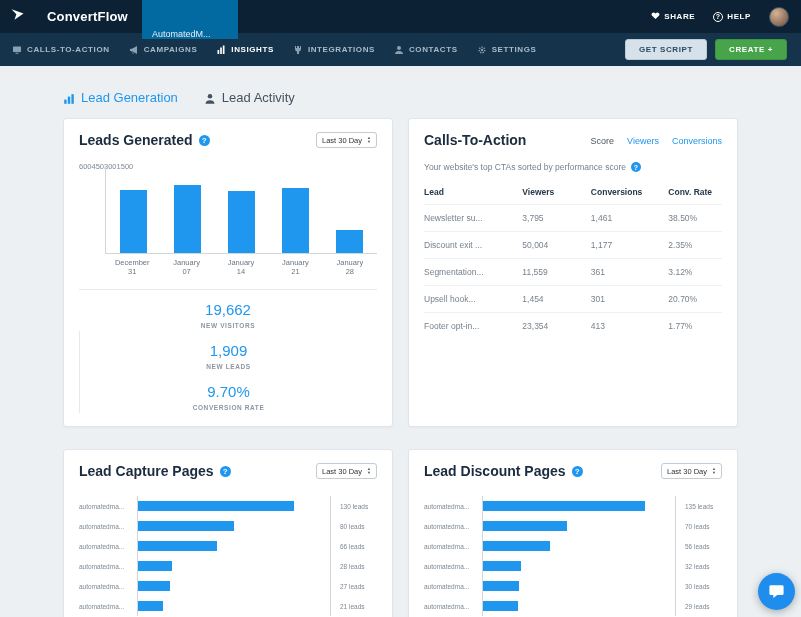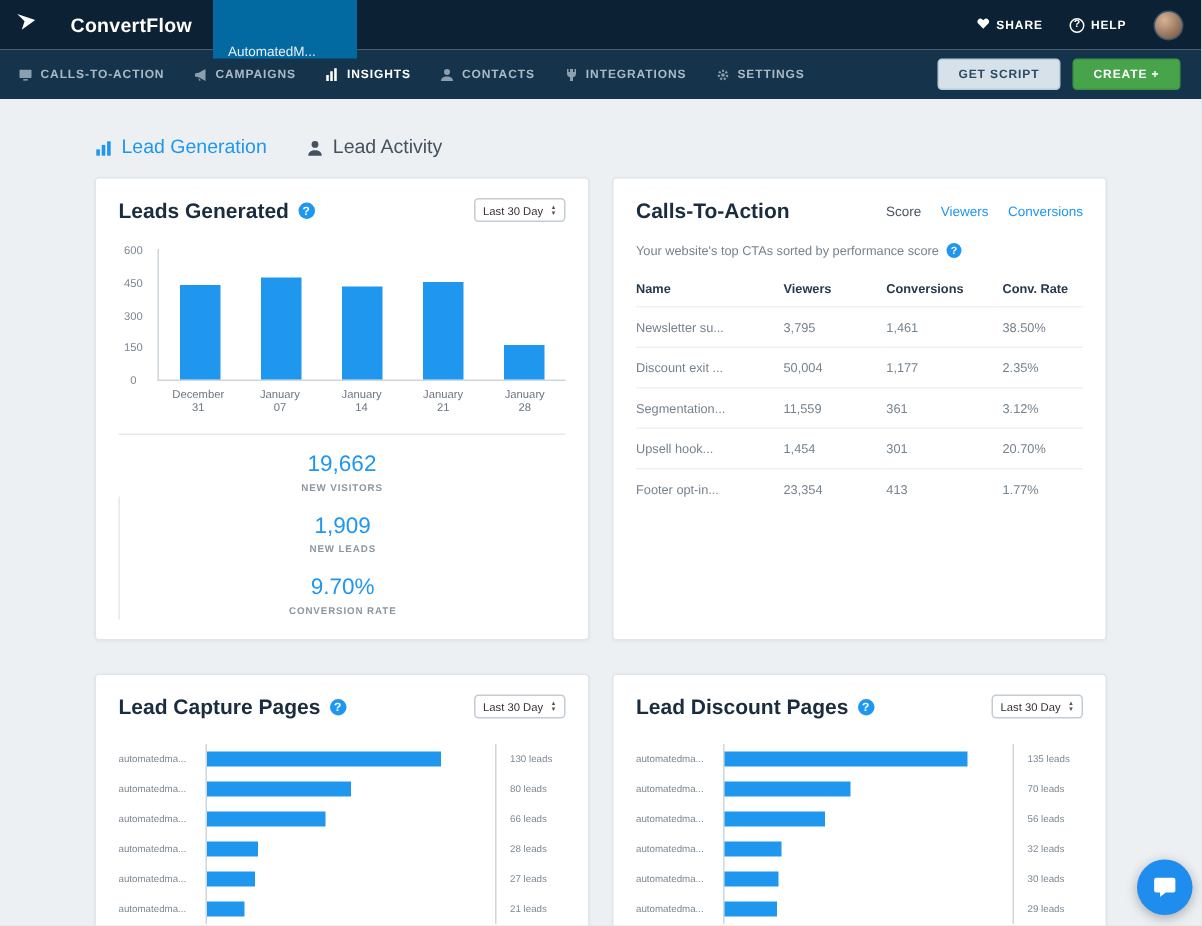--- a/index.html
+++ b/index.html
@@ -39,21 +39,21 @@
   .card { background:#fff; border:1px solid #dfe5ea; border-radius:3px; padding:13px 15px; box-shadow:0 1px 2px rgba(20,40,60,.04); }
   .card-row2 { min-height:228px; }
   .card-head { display:flex; align-items:flex-start; justify-content:space-between; }
   .card-title { font-size:14px; font-weight:bold; color:#1b2c3e; display:flex; align-items:center; gap:6px; }
   .info-dot { width:11px; height:11px; border-radius:50%; background:#2097ee; color:#fff; font-size:8px; display:inline-flex; align-items:center; justify-content:center; font-weight:bold; flex:0 0 auto; cursor:pointer; }
   .select { border:1px solid #c3ccd3; border-radius:3px; font-size:7.5px; color:#333; padding:2px 5px; display:flex; align-items:center; gap:5px; background:#fff; cursor:pointer; height:16px; }
   .select-arrows { display:flex; flex-direction:column; font-size:4px; line-height:4px; color:#555; }
 
   
   .vchart { display:flex; margin-top:18px; }
-  .vchart-y { display:flex; flex-direction:column; justify-content:space-between; align-items:center; width:26px; padding-right:6px; font-size:7.5px; color:#7d8893; height:96px; margin-top:-4px; }
+  .vchart-y { display:flex; flex-direction:row; justify-content:space-between; align-items:flex-start; width:26px; padding-right:6px; font-size:7.5px; color:#7d8893; height:96px; margin-top:-4px; }
   .vchart-main { flex:1; }
   .vchart-plot { position:relative; height:88px; border-left:1px solid #cfd6dc; border-bottom:1px solid #cfd6dc; display:flex; }
   .vbar-slot { flex:1; display:flex; align-items:flex-end; justify-content:center; height:100%; }
   .vbar { width:27px; }
   .vchart-xlabels { display:flex; margin-top:4px; }
   .vchart-xlabel { flex:1; text-align:center; font-size:7.5px; color:#6a7682; line-height:9px; }
 
   
   .stats { display:flex; border-top:1px solid #e4e9ed; margin-top:13px;flex-direction:column; }
   .stat { flex:1; text-align:center; padding:11px 0 2px; }
@@ -136,30 +136,30 @@
     <div class="nav-item active">
       <svg width="10" height="10" viewBox="0 0 20 20" fill="currentColor">
           <rect x="3" y="10" width="3.4" height="8"></rect>
           <rect x="8.3" y="5" width="3.4" height="13"></rect>
           <rect x="13.6" y="1" width="3.4" height="17"></rect>
         </svg>
       <span>INSIGHTS</span>
     </div>
     <div class="nav-item">
       <svg width="10" height="10" viewBox="0 0 20 20" fill="currentColor">
+          <path d="M6 2v4h2V2h4v4h2V2h2v6a5 5 0 0 1-4 4.9V18H8v-5.1A5 5 0 0 1 4 8V2z"></path>
+        </svg>
+      <span>INTEGRATIONS</span>
+    </div>
+    <div class="nav-item">
+      <svg width="10" height="10" viewBox="0 0 20 20" fill="currentColor">
           <circle cx="10" cy="6" r="4"></circle>
           <path d="M2 18c0-4.2 3.8-6 8-6s8 1.8 8 6z"></path>
         </svg>
       <span>CONTACTS</span>
-    </div>
-    <div class="nav-item">
-      <svg width="10" height="10" viewBox="0 0 20 20" fill="currentColor">
-          <path d="M6 2v4h2V2h4v4h2V2h2v6a5 5 0 0 1-4 4.9V18H8v-5.1A5 5 0 0 1 4 8V2z"></path>
-        </svg>
-      <span>INTEGRATIONS</span>
     </div>
     <div class="nav-item">
       <svg width="10" height="10" viewBox="0 0 20 20">
           <circle cx="10" cy="10" r="5.5" fill="none" stroke="currentColor" stroke-width="3" stroke-dasharray="2.6 2.2"></circle>
           <circle cx="10" cy="10" r="2.4" fill="currentColor"></circle>
         </svg>
       <span>SETTINGS</span>
     </div>
     <div class="nav-buttons">
       <button class="btn btn-script">GET SCRIPT</button>
@@ -282,21 +282,21 @@
             <span class="cta-tab">Conversions</span>
           </div>
         </div>
         <div class="cta-subtitle">
           <span>Your website's top CTAs sorted by performance score</span>
           <span class="info-dot">?</span>
         </div>
         <table class="cta-table">
           <thead>
             <tr>
-              <th style="width:33%">Name</th>
+              <th style="width:33%">Lead</th>
               <th style="width:23%">Viewers</th>
               <th style="width:26%">Conversions</th>
               <th style="width:18%">Conv. Rate</th>
             </tr>
           </thead>
           <tbody>
             <tr>
               <td>Newsletter su...</td>
               <td>3,795</td>
               <td>1,461</td>

